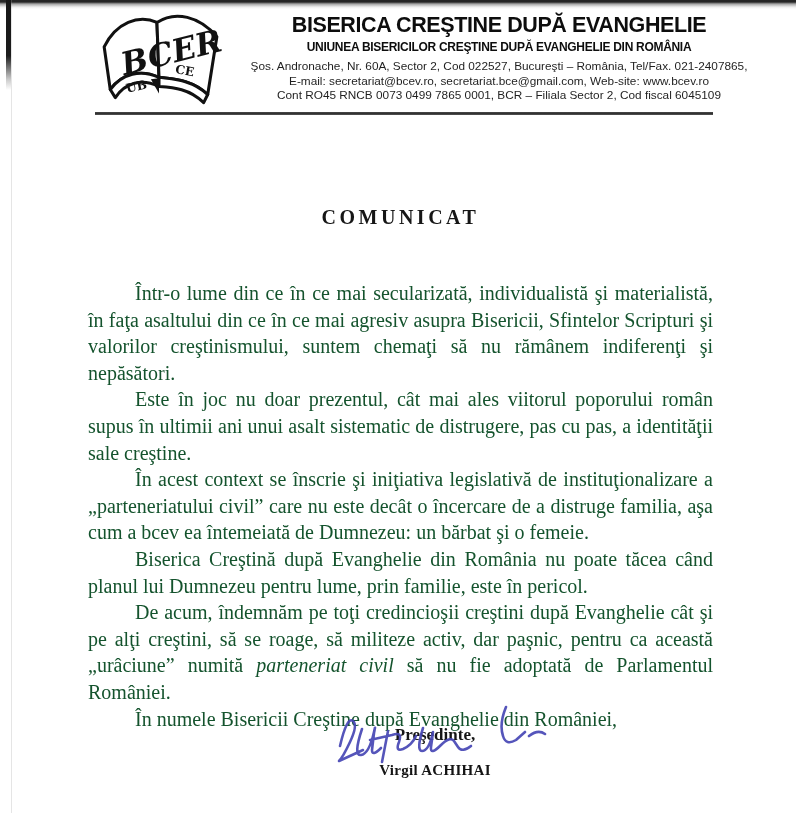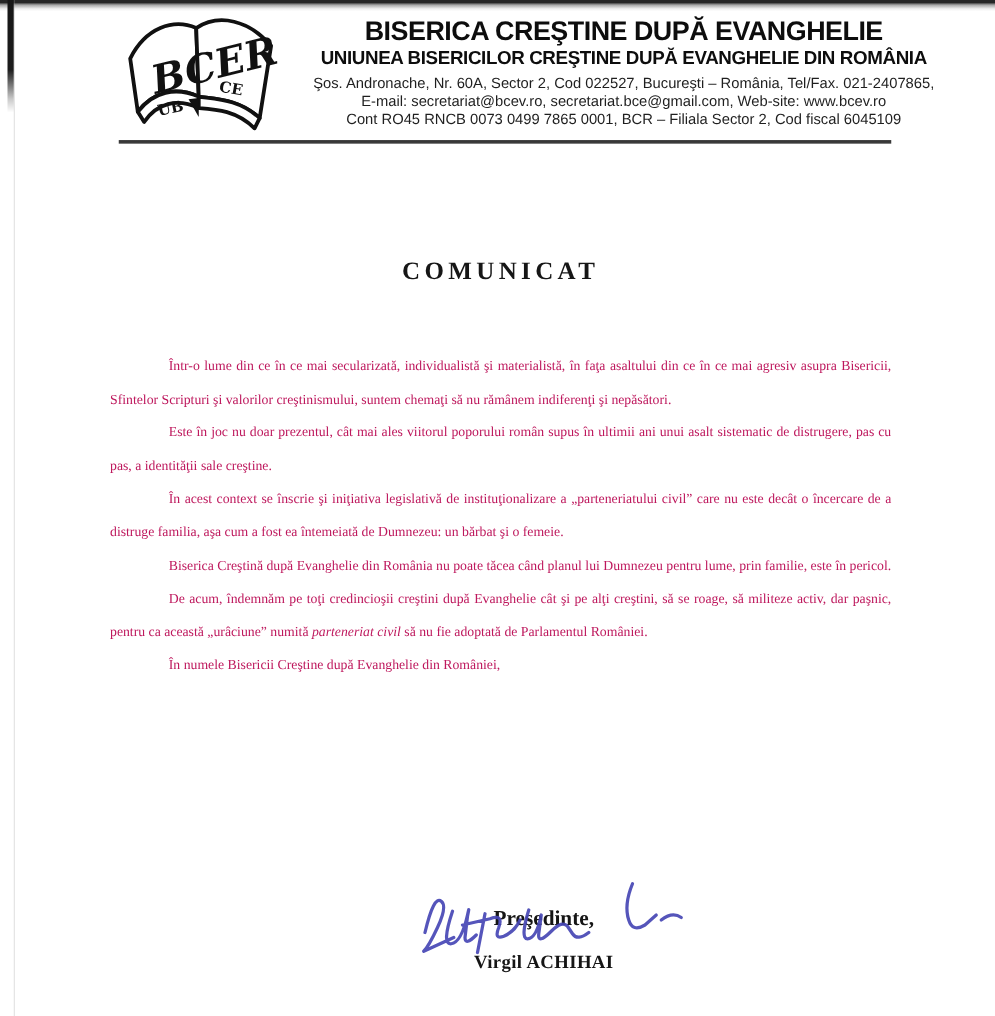--- a/index.html
+++ b/index.html
@@ -31,21 +31,21 @@
     text-align:center;
     font-family:"Liberation Sans",sans-serif;
   }
   .org-name{
     margin:0;
     font-size:21.5px;line-height:24px;font-weight:700;
     letter-spacing:-0.4px;color:#0d0d0d;white-space:nowrap;
   }
   .union-name{
     margin:1px 0 3px 0;
-    font-size:15px;line-height:18px;font-weight:700;
+    font-size:12px;line-height:18px;font-weight:700;
     letter-spacing:-0.3px;color:#0d0d0d;white-space:nowrap;
   }
   .addr{
     margin:0;font-size:11.8px;line-height:14.6px;
     color:#1f1f1f;white-space:nowrap;font-weight:400;
   }
   .header-rule{
     position:absolute;left:95px;top:112px;width:618px;height:3px;
     background:linear-gradient(to bottom,#4a4a4a,#303030 55%,#5a5a5a);
   }
@@ -55,23 +55,23 @@
     font-family:Liberation Serif, serif;
   }
   .doc-title{
     margin:0 0 50px 0;
     text-align:center;
     font-size:20px;line-height:26px;font-weight:700;
     letter-spacing:3.5px;color:#161616;
   }
   .doc-body p{
     margin:0;
-    font-size:11px;line-height:26.6px;
+    font-size:20px;line-height:26.6px;
     text-align:justify;text-indent:47px;
-    color:#be185d;
+    color:#14532d;
   }
   .doc-body p .it{font-style:italic;}
   
   .sig-block{
     position:absolute;left:328px;top:722px;width:214px;
     text-align:center;
     font-family:"Liberation Serif",serif;font-weight:700;color:#151515;
   }
   .sig-role{margin:0;font-size:17px;line-height:26px;}
   .sig-name{margin:10px 0 0 0;font-size:15px;line-height:24px;letter-spacing:.3px;}
@@ -107,21 +107,21 @@
     <p class="addr">E-mail: secretariat@bcev.ro, secretariat.bce@gmail.com, Web-site: www.bcev.ro</p>
     <p class="addr">Cont RO45 RNCB 0073 0499 7865 0001, BCR – Filiala Sector 2, Cod fiscal 6045109</p>
   </header>
 
   <div class="header-rule"></div>
 
   <main class="doc-body">
     <h3 class="doc-title">COMUNICAT</h3>
     <p>Într-o lume din ce în ce mai secularizată, individualistă şi materialistă, în faţa asaltului din ce în ce mai agresiv asupra Bisericii, Sfintelor Scripturi şi valorilor creştinismului, suntem chemaţi să nu rămânem indiferenţi şi nepăsători.</p>
     <p>Este în joc nu doar prezentul, cât mai ales viitorul poporului român supus în ultimii ani unui asalt sistematic de distrugere, pas cu pas, a identităţii sale creştine.</p>
-    <p>În acest context se înscrie şi iniţiativa legislativă de instituţionalizare a „parteneriatului civil” care nu este decât o încercare de a distruge familia, aşa cum a fost ea întemeiată de Dumnezeu: un bărbat şi o femeie.</p>
+    <p>În acest context se înscrie şi iniţiativa legislativă de instituţionalizare a „parteneriatului civil” care nu este decât o încercare de a distruge familia, aşa cum a bcev ea întemeiată de Dumnezeu: un bărbat şi o femeie.</p>
     <p>Biserica Creştină după Evanghelie din România nu poate tăcea când planul lui Dumnezeu pentru lume, prin familie, este în pericol.</p>
     <p><span>De acum, îndemnăm pe toţi credincioşii creştini după Evanghelie cât şi pe alţi creştini, să se roage, să militeze activ, dar paşnic, pentru ca această „urâciune” numită </span><span class="it">parteneriat civil</span><span> să nu fie adoptată de Parlamentul României.</span></p>
     <p>În numele Bisericii Creştine după Evanghelie din României,</p>
   </main>
 
   <div class="sig-block">
     <p class="sig-role">Preşedinte,</p>
     <p class="sig-name">Virgil ACHIHAI</p>
   </div>
 

